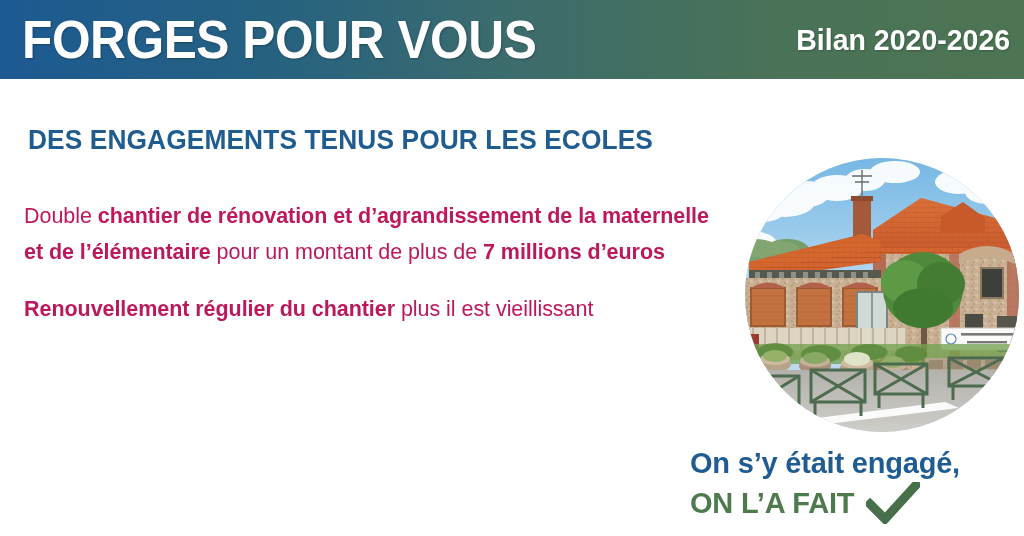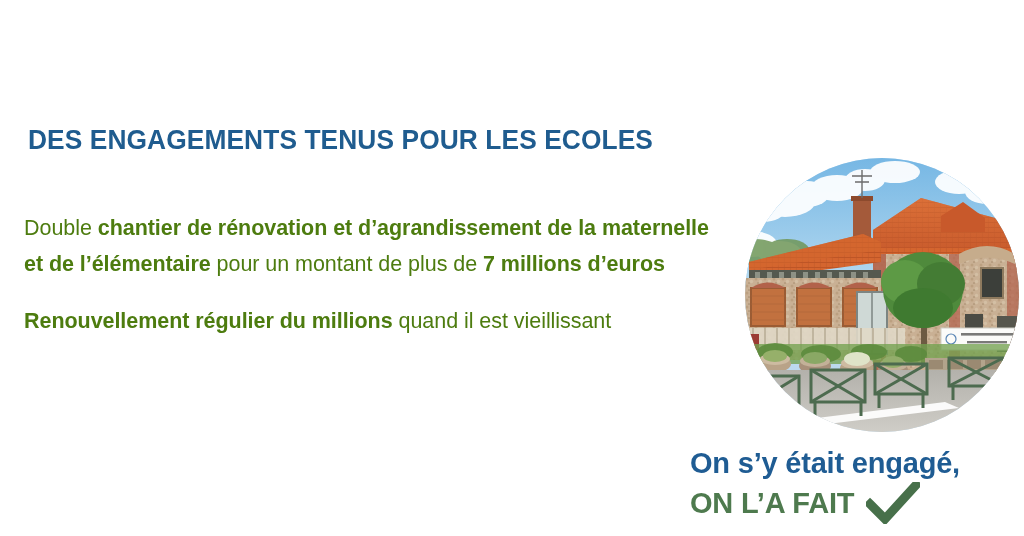--- a/index.html
+++ b/index.html
@@ -78,24 +78,23 @@
   .body-copy {
     position: absolute;
     left: 24px;
     top: 198px;
     width: 692px;
   }
 
   .para {
     font-size: 21.5px;
     line-height: 36px;
-    color: #4d7c0f;
+    color: #be185d;
     margin-bottom: 21px;
     letter-spacing: -0.05px;
-    margin-top: 12px;
   }
   .para:last-child { margin-bottom: 0; }
   .para b { font-weight: 700; }
 
   
   .photo-frame {
     position: absolute;
     left: 745px;
     top: 158px;
     width: 274px;
@@ -137,29 +136,33 @@
     align-items: center;
     gap: 12px;
   }
   .check-icon { display: inline-block; line-height: 0; }
 </style>
 </head>
 <body>
 
 <div class="slide">
 
+  <div class="header-band">
+    <div class="brand-title">FORGES POUR VOUS</div>
+    <div class="balance-label">Bilan 2020-2026</div>
+  </div>
 
   <div class="section-heading">DES ENGAGEMENTS TENUS POUR LES ECOLES</div>
 
   <div class="body-copy">
 
     <p class="para"><span>Double </span><b>chantier de rénovation et d’agrandissement de la maternelle et de l’élémentaire</b><span> pour un montant de plus de </span><b>7 millions d’euros</b></p>
 
 
-    <p class="para"><b>Renouvellement régulier du millions</b><span> quand il est vieillissant</span></p>
+    <p class="para"><b>Renouvellement régulier du chantier</b><span> plus il est vieillissant</span></p>
 
   </div>
 
   <div class="photo-frame">
     <div class="photo-stage">
       <svg viewBox="0 0 274 274" preserveAspectRatio="xMidYMid slice" aria-hidden="true">
         <defs>
           <linearGradient id="sky" x1="0" y1="0" x2="0" y2="1">
             <stop offset="0%" stop-color="#76b7e4"></stop>
             <stop offset="55%" stop-color="#a9d3ee"></stop>

